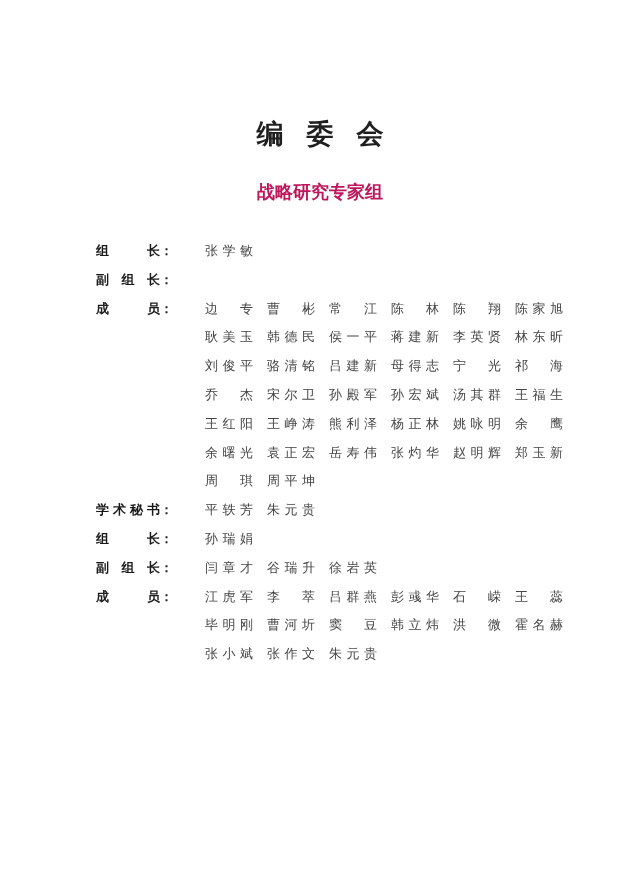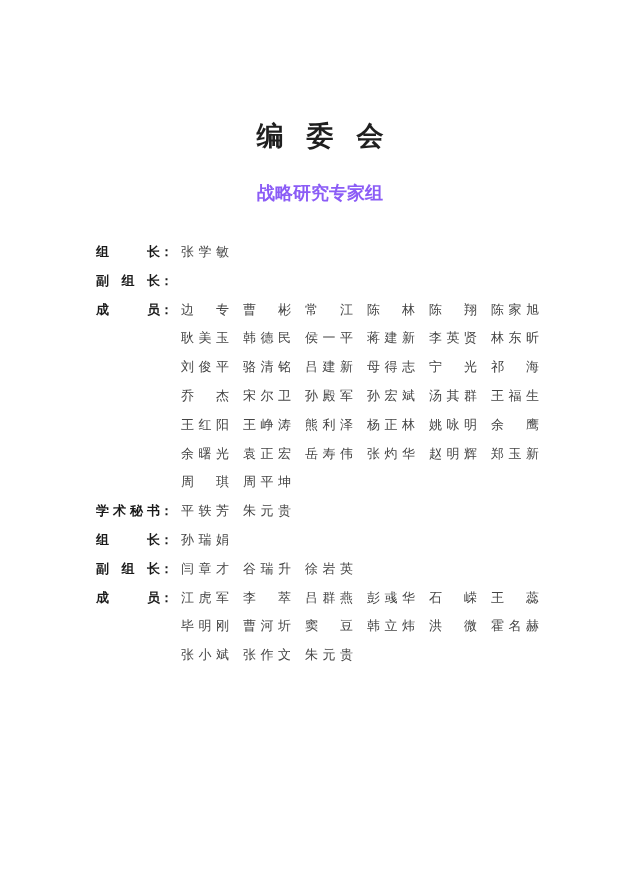--- a/index.html
+++ b/index.html
@@ -8,39 +8,39 @@
     background: #ffffff;
   }
   .page {
     position: relative;
     width: 640px;
     height: 896px;
     background: #ffffff;
     overflow: hidden;
     box-sizing: border-box;
     padding-top: 116px;
-    font-family: Liberation Serif, serif;
+    font-family: Liberation Mono, monospace;
     color: #444444;
   }
   .doc-title {
     width: 100%;
     text-align: center;
     font-size: 27px;
     font-weight: bold;
     color: #1f1f1f;
     letter-spacing: 0.85em;
     text-indent: 0.85em;
     line-height: 40px;
   }
   .group-heading {
     width: 100%;
     text-align: center;
     font-size: 18px;
     font-weight: bold;
-    color: #8b5cf6;
+    color: #be185d;
     line-height: 26px;
     margin: 24px 0 32px 0;
   }
   #sections section:nth-child(2) .group-heading {
     margin-top: 22px;
     margin-bottom: 20px;
   }
   .entries {
     margin-left: 96px;
   }
@@ -63,20 +63,21 @@
     flex-shrink: 0;
     font-weight: bold;
     color: #1a1a1a;
     margin-right: 8px;
   }
   .names {
     flex: 1;
   }
   .name-row {
     white-space: nowrap;
+    margin-left: 24px;
   }
   .name {
     display: inline-block;
     min-width: 48px;
     text-align: justify;
     text-align-last: justify;
     margin-right: 14px;
     color: #454545;
   }
 </style>

